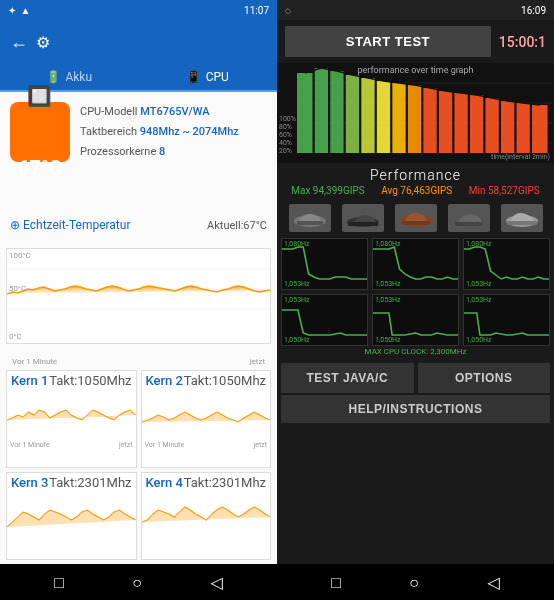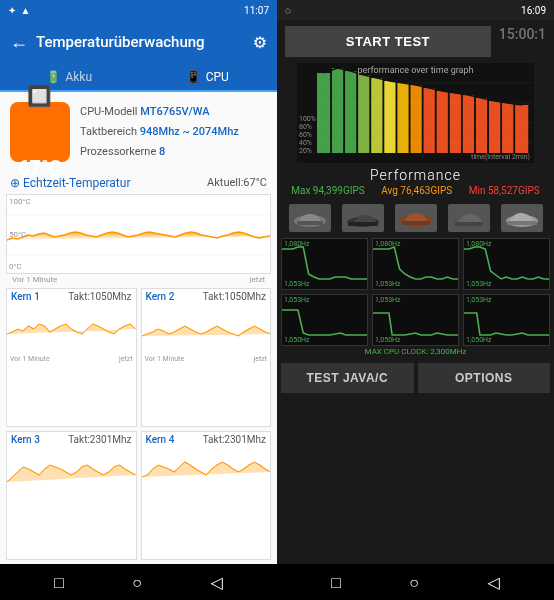--- a/index.html
+++ b/index.html
@@ -122,38 +122,39 @@
       flex: 1;
       font-size: 11px;
       color: #555;
       line-height: 1.8;
     }
     .cpu-details .highlight { color: #1565C0; font-weight: 500; text-align: center; }
 
     .realtime-section {
       padding: 4px 10px;
       display: flex;
-      align-items: flex-start;
+      align-items: flex-end;
       gap: 12px;
+      margin-top: 42px;
     }
     .realtime-label {
       font-size: 12px;
       color: #1565C0;
       flex: 1;
     }
     .aktuell-text {
       font-size: 11px;
       color: #555;
     }
 
     .chart-container {
-      margin: 0 6px;
+      margin: 12px 6px;
       background: white;
       border: 1px solid #ddd;
-      height: 80px;
+      height: 96px;
       position: relative;
       overflow: hidden;
     }
     .chart-y-label {
       position: absolute;
       left: 2px;
       font-size: 8px;
       color: #999;
     }
     .chart-x-labels {
@@ -174,21 +175,21 @@
     }
     .core-card {
       background: white;
       border: 1px solid #ddd;
       overflow: hidden;
     }
     .core-header {
       display: flex;
       justify-content: space-between;
       padding: 2px 4px;
-      font-size: 10px;
+      font-size: 13px;
     }
     .core-name { color: #1565C0; font-weight: 500; }
     .core-freq { color: #555; }
     .core-chart {
       height: 50px;
       background: white;
       position: relative;
       overflow: hidden;
     }
 
@@ -196,44 +197,44 @@
     .right-panel {
       width: 277px;
       background: #1a1a1a;
       display: flex;
       flex-direction: column;
       overflow: hidden;
     }
 
     .right-top-bar {
       display: flex;
-      align-items: flex-start;
+      align-items: center;
       padding: 6px 8px;
       gap: 8px;
     }
     .start-test-btn {
       background: #424242;
       color: white;
       border: none;
       padding: 8px 16px;
       font-size: 13px;
       font-weight: bold;
       cursor: pointer;
       flex: 1;
       letter-spacing: 0.5px;
     }
     .timer-display {
-      color: #737373;
+      color: #fca5a5;
       font-size: 14px;
       font-weight: 500;
     }
 
     .performance-graph {
       background: #111;
-      margin: 0 20px;
+      margin: 0 0;
       height: 100px;
       position: relative;
       overflow: hidden;
     }
     .graph-title {
       position: absolute;
       top: 2px;
       left: 50%;
       transform: translateX(-50%);
       font-size: 9px;
@@ -416,21 +417,20 @@
     <span>16:09</span>
   </div>
 </div>
 
 <div class="main-content">
 
   <div class="left-panel">
 
     <div class="left-header">
       <span style="font-size:18px;cursor:pointer;">←</span>
-      <span class="left-header-title">Temperaturüberwachung</span>
       <span style="font-size:16px;cursor:pointer;">⚙</span>
     </div>
 
     <div class="tab-row">
       <div class="tab-item">
         <span>🔋</span>
         <span>Akku</span>
       </div>
       <div class="tab-item active">
         <span>📱</span>
@@ -689,20 +689,23 @@
           <span class="monitor-freq-bottom">1,050Hz</span>
         </div>
       </div>
       <div class="max-cpu-text">MAX CPU CLOCK: 2,300MHz</div>
     </div>
 
     <div class="right-buttons">
       <button class="action-btn">TEST JAVA/C</button>
       <button class="action-btn">OPTIONS</button>
     </div>
+    <div class="right-btn-row2">
+      <button class="help-btn">HELP/INSTRUCTIONS</button>
+    </div>
 
   </div>
 </div>
 
 <div class="nav-bar">
   <div class="nav-half">
     <span class="nav-icon">□</span>
     <span class="nav-icon">○</span>
     <span class="nav-icon">◁</span>
   </div>

